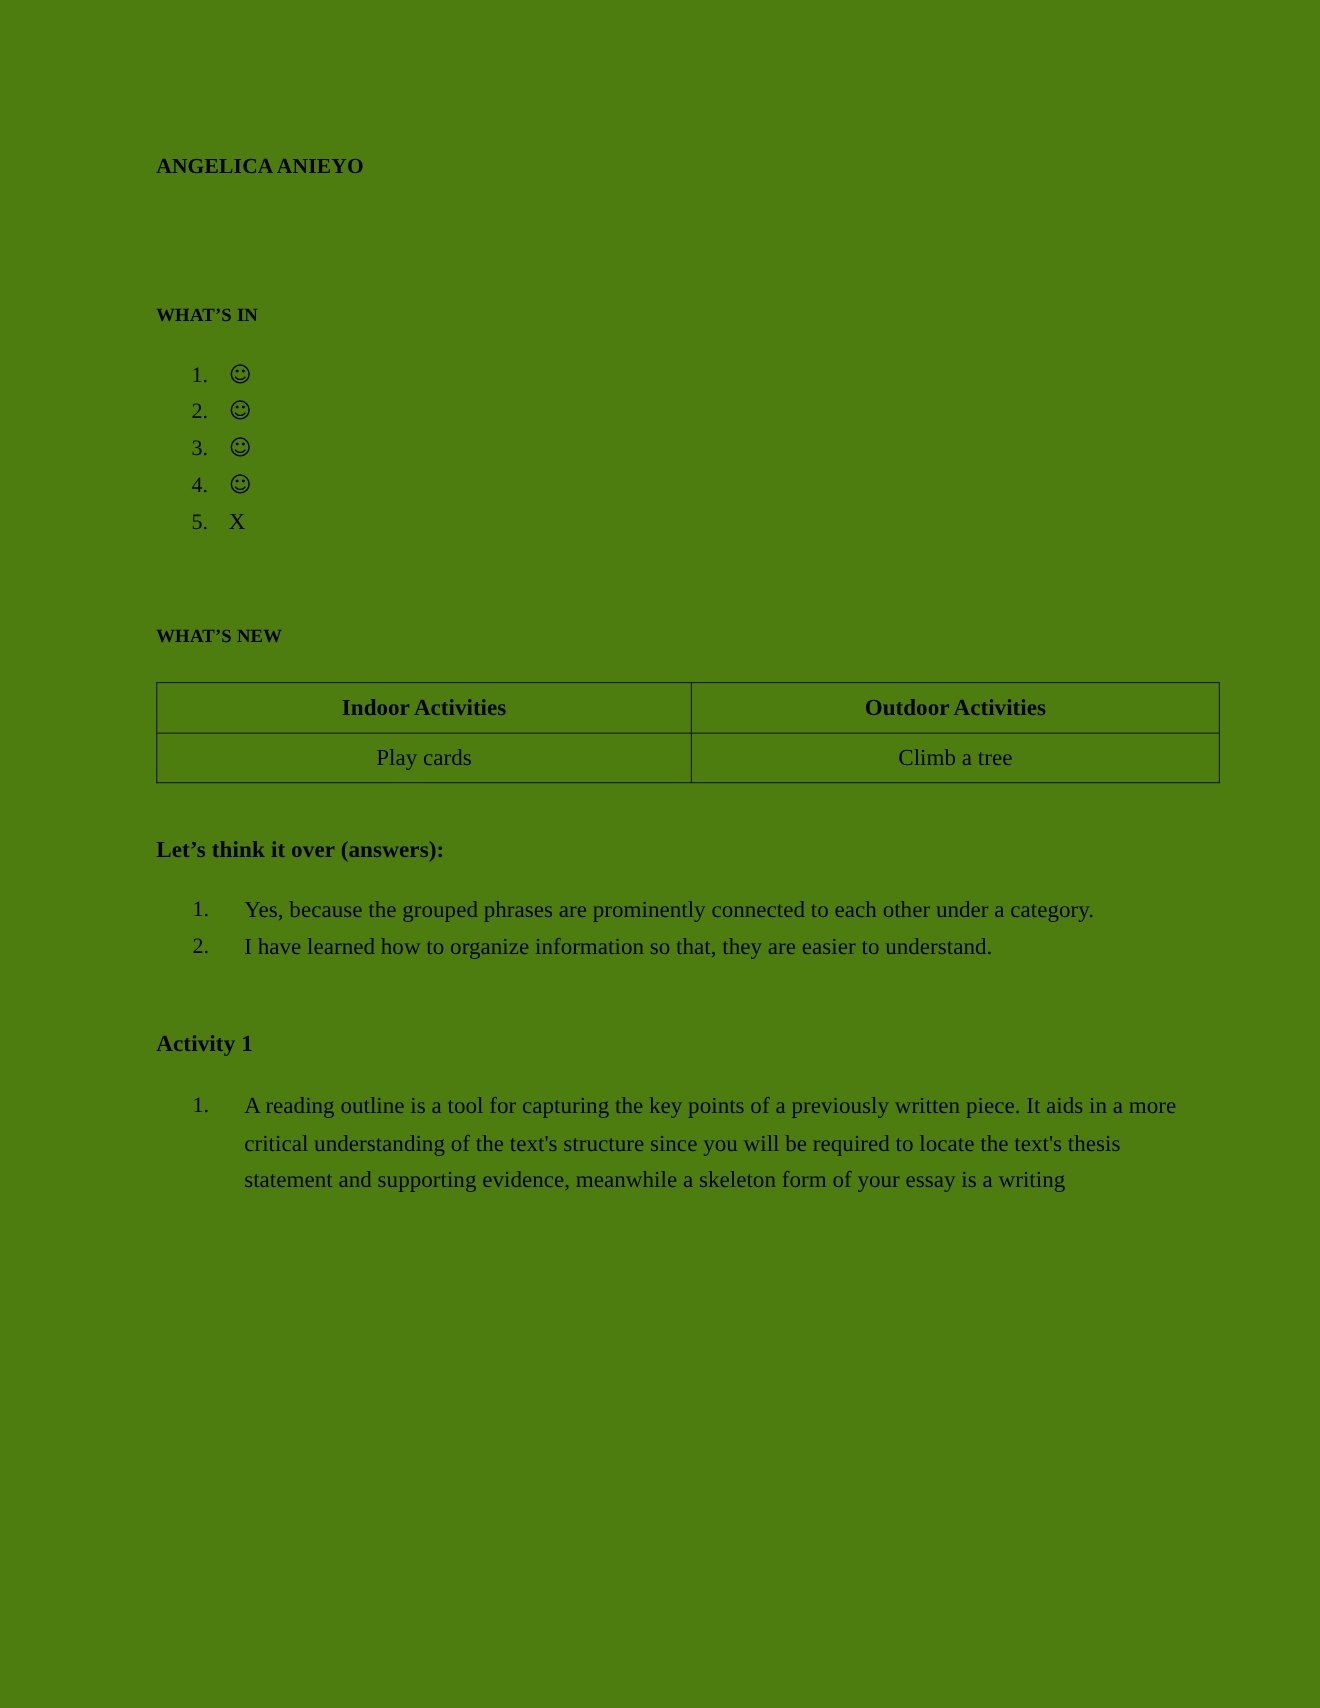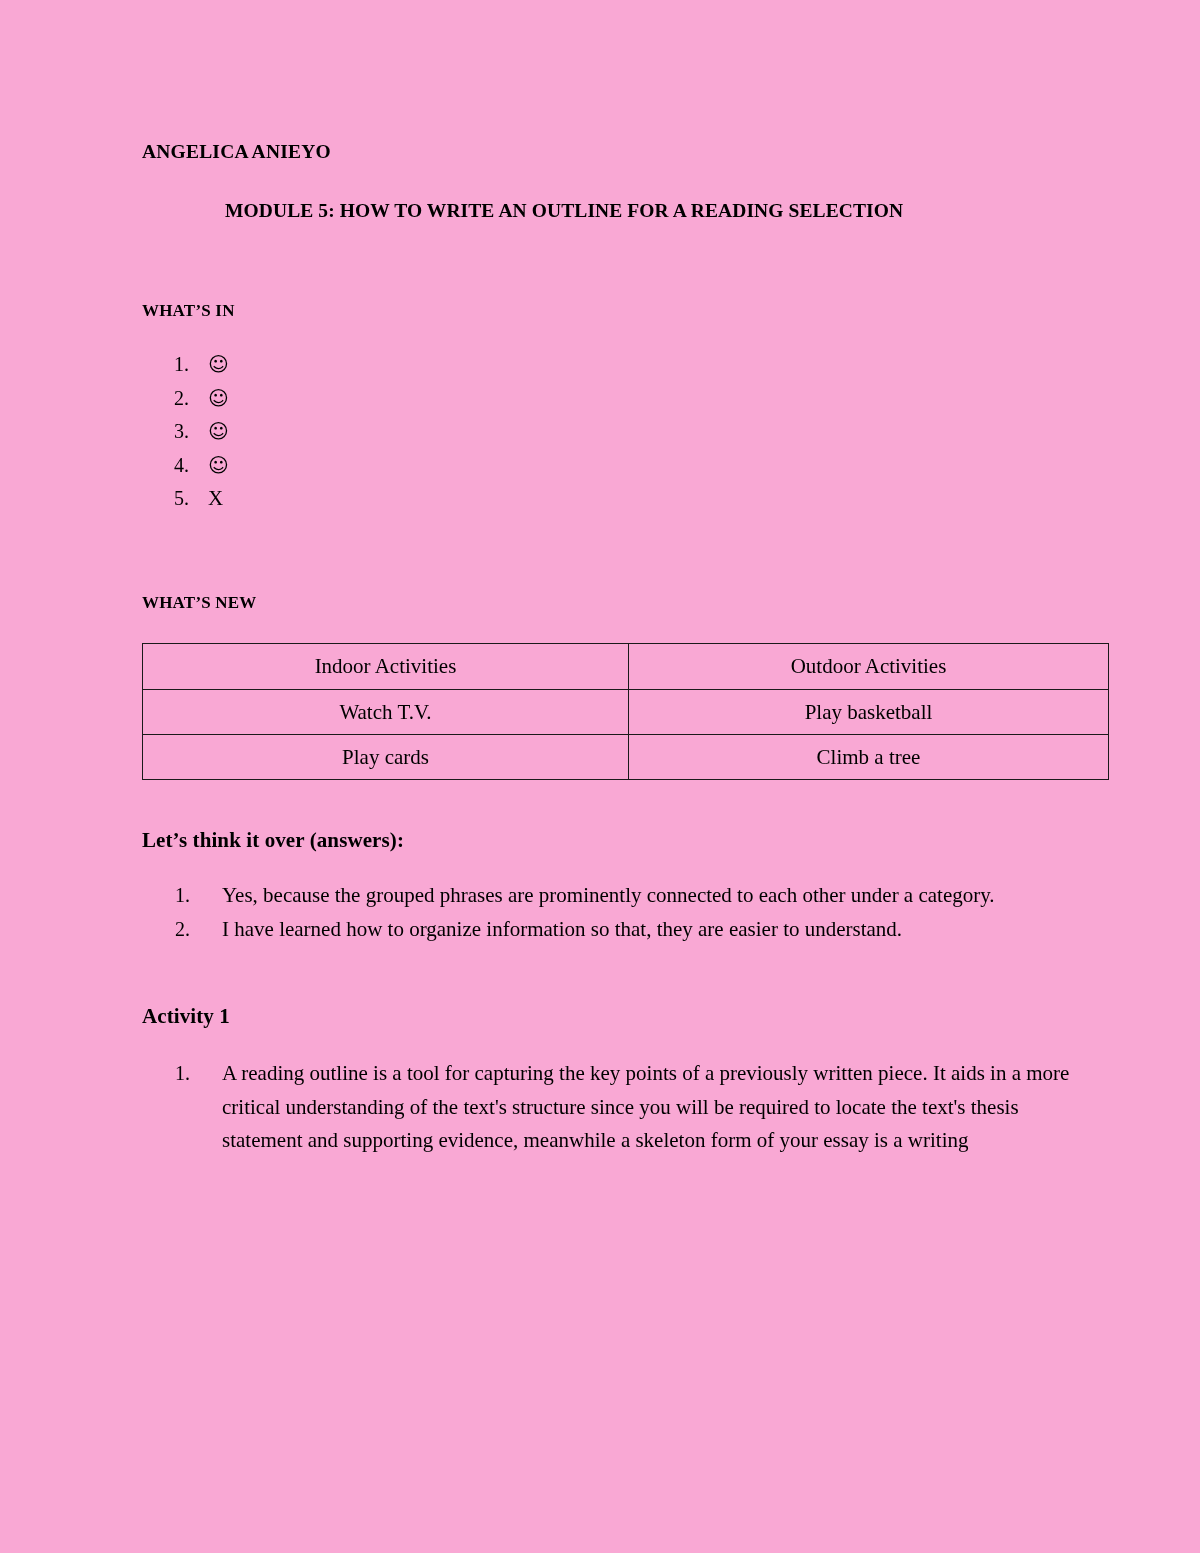--- a/index.html
+++ b/index.html
@@ -8,21 +8,21 @@
     background: #ffffff;
   }
   body {
     font-family: "Liberation Serif", "DejaVu Serif", serif;
     color: #000000;
   }
   .page {
     position: relative;
     width: 1200px;
     height: 1553px;
-    background: #f9a8d4;
+    background: #4d7c0f;
     overflow: hidden;
     box-sizing: border-box;
     padding: 0;
   }
   .content {
     position: absolute;
     left: 142px;
     top: 140px;
     width: 930px;
   }
@@ -112,21 +112,21 @@
     text-align: center;
     font-size: 21px;
     height: 44px;
     padding: 0 6px;
     vertical-align: middle;
     line-height: 1.1;
   }
   table.activities td.col-left  { width: 473px; }
   table.activities td.col-right { width: 467px; }
   table.activities tr.head-row td {
-    font-weight: normal;
+    font-weight: bold;
     height: 45px;
   }
 
   
   ol.num-list {
     margin: 0;
     padding: 0;
     list-style: none;
   }
   ol.num-list > li {
@@ -151,21 +151,20 @@
 </style>
 </head>
 <body>
 
 <div class="page">
   <div class="content">
 
     <div class="author-name">ANGELICA ANIEYO</div>
     <div class="sp-after-author"></div>
 
-    <div class="module-title">MODULE 5: HOW TO WRITE AN OUTLINE FOR A READING SELECTION</div>
     <div class="sp-after-module"></div>
 
     <div class="section-heading">WHAT’S IN</div>
     <div class="sp-after-whatsin-h"></div>
 
     <ul class="symbol-list">
       <li class="symbol-row">
         <span class="num">1.</span>
         <span class="glyph">☺</span>
       </li>
@@ -189,24 +188,20 @@
     <div class="sp-after-symbols"></div>
 
     <div class="section-heading">WHAT’S NEW</div>
     <div class="sp-after-whatsnew-h"></div>
 
     <table class="activities">
       <tbody>
         <tr class="head-row">
           <td class="col-left">Indoor Activities</td>
           <td class="col-right">Outdoor Activities</td>
-        </tr>
-        <tr>
-          <td class="col-left">Watch T.V.</td>
-          <td class="col-right">Play basketball</td>
         </tr>
         <tr>
           <td class="col-left">Play cards</td>
           <td class="col-right">Climb a tree</td>
         </tr>
       </tbody>
     </table>
     <div class="sp-after-table"></div>
 
     <div class="sub-heading">Let’s think it over (answers):</div>

